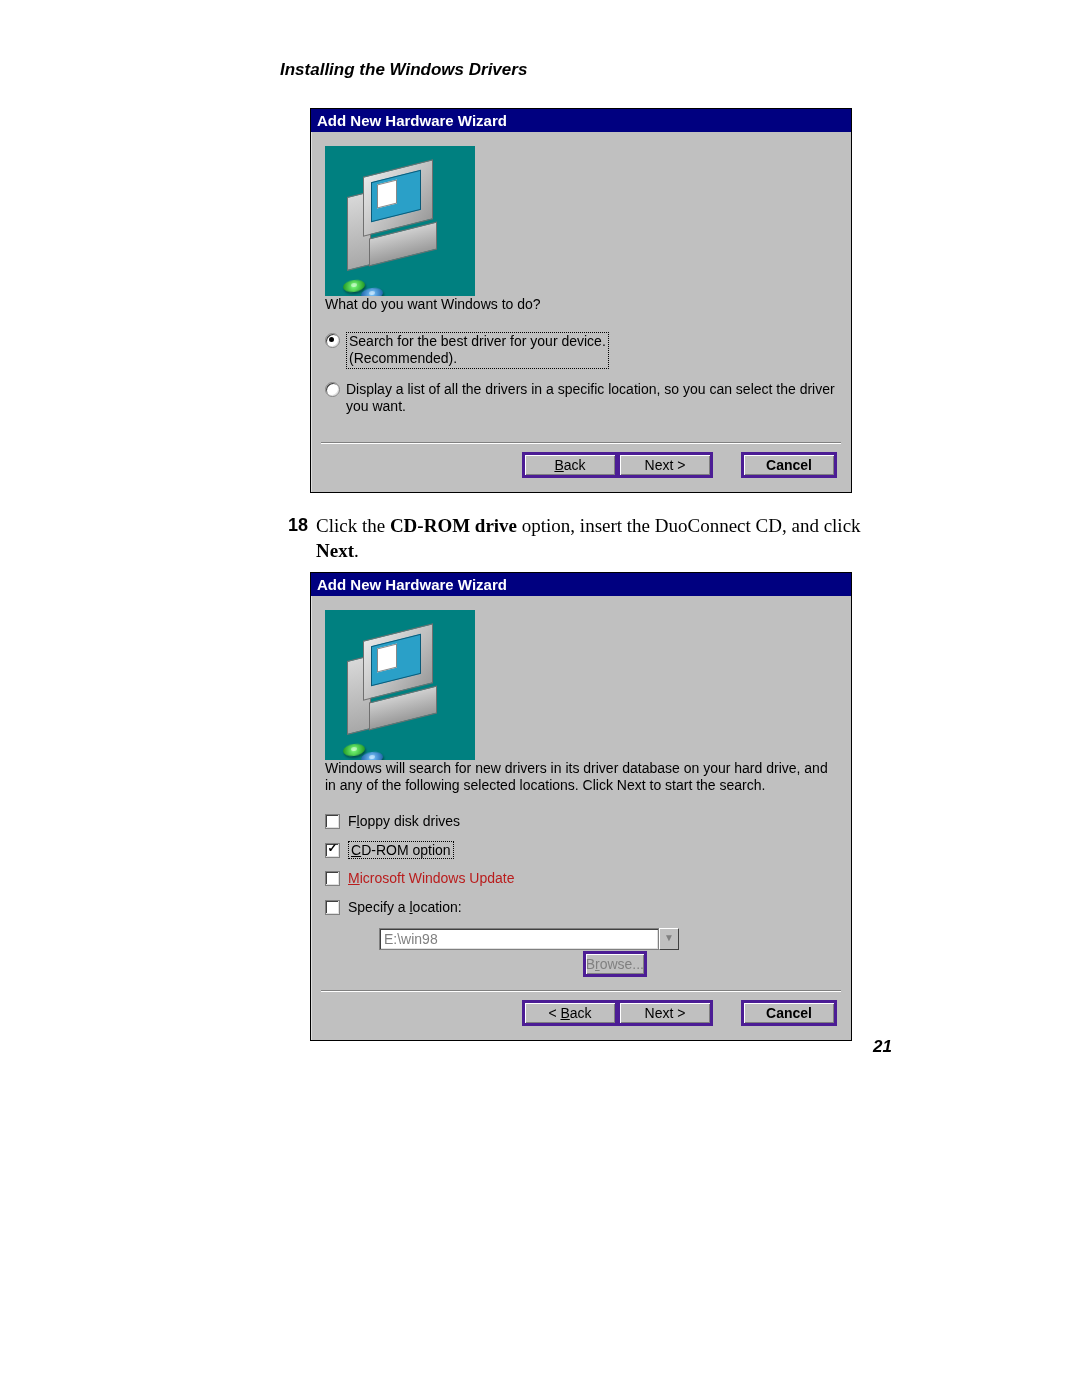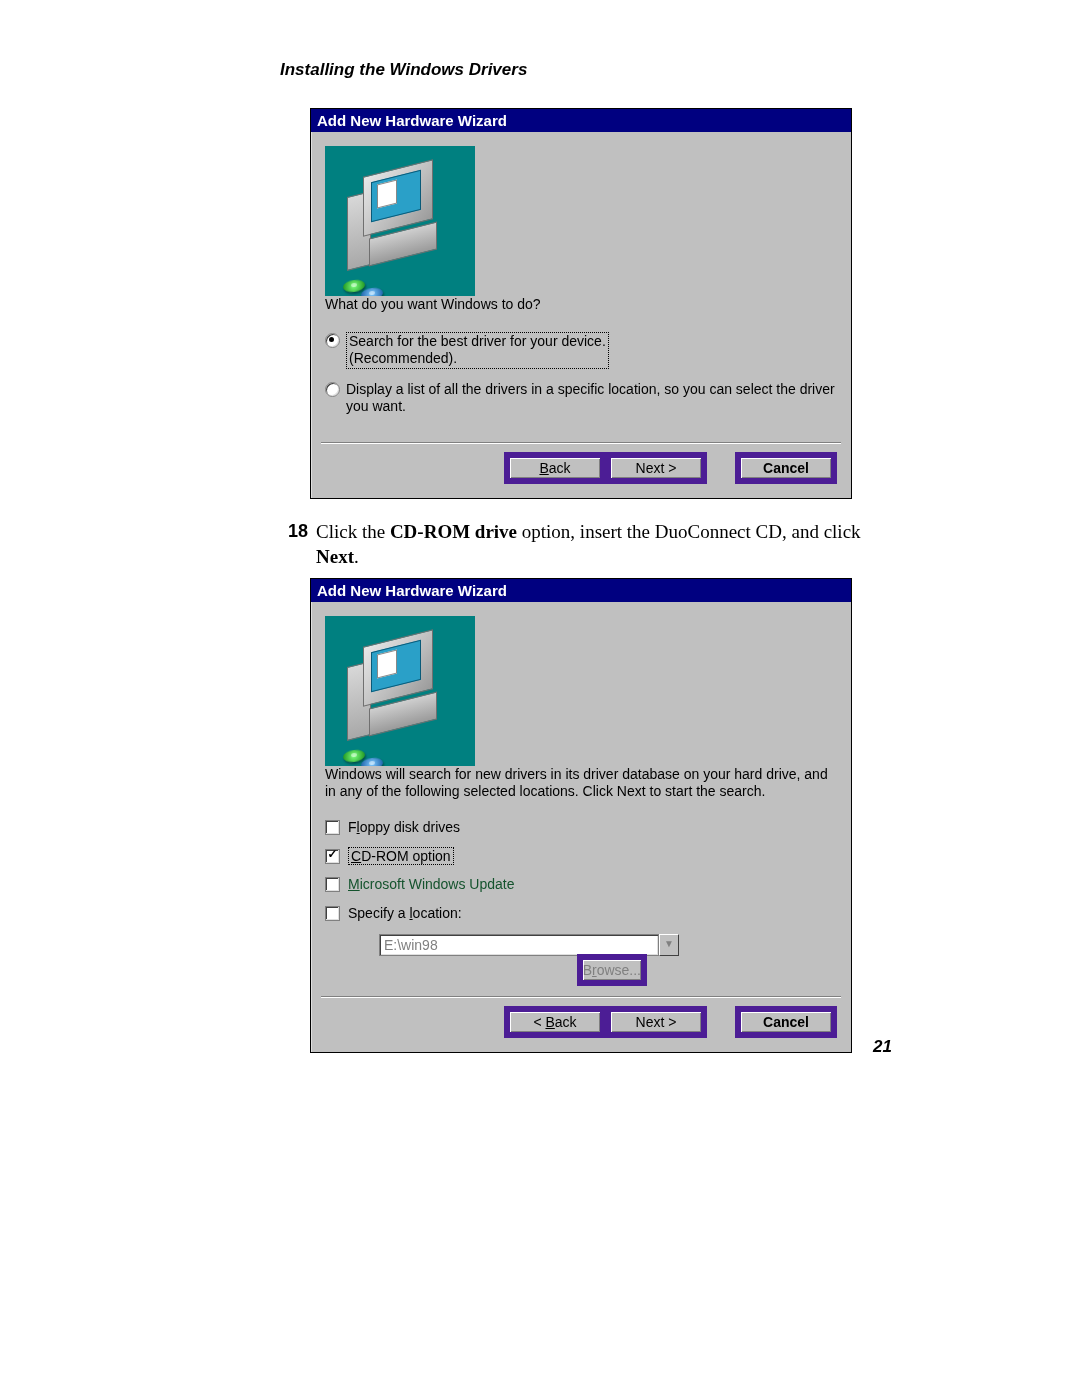--- a/index.html
+++ b/index.html
@@ -136,21 +136,21 @@
   .check-box.checked::after {
     content: "✓";
     position: absolute;
     left: 0; top: -1px;
     width: 100%;
     font-weight: bold;
     color: #000;
   }
   .check-label { line-height: 1.2; }
   .check-label .ul { text-decoration: underline; }
-  .check-label.disabled, .disabled { color: #14532d; }
+  .check-label.disabled, .disabled { color: #b91c1c; }
   .dotted-label {
     border: 1px dotted #000;
     padding: 0 2px;
   }
   .combo {
     margin: 2px 0 6px 22px;
     display: flex;
     width: 300px;
     padding-left: 32px;
   }
@@ -191,21 +191,21 @@
   .wizard-buttons {
     display: flex;
     justify-content: flex-end;
     padding: 0 14px 14px 14px;
     gap: 0;
   }
   .btn {
     font-family: "MS Sans Serif", Tahoma, Arial, sans-serif;
     font-size: 14px;
     background: #c0c0c0;
-    border: 6px solid #4c1d95;
+    border: 3px solid #4c1d95;
     box-shadow: inset 1px 1px 0 #fff, inset -1px -1px 0 #808080;
     padding: 2px 0;
     width: 90px;
     text-align: center;
     cursor: default;
     margin-left: 0;
   }
   .btn + .btn { margin-left: 0; }
   .btn.next { margin-left: -1px; }
   .btn.cancel { margin-left: 28px; font-weight: bold; }

